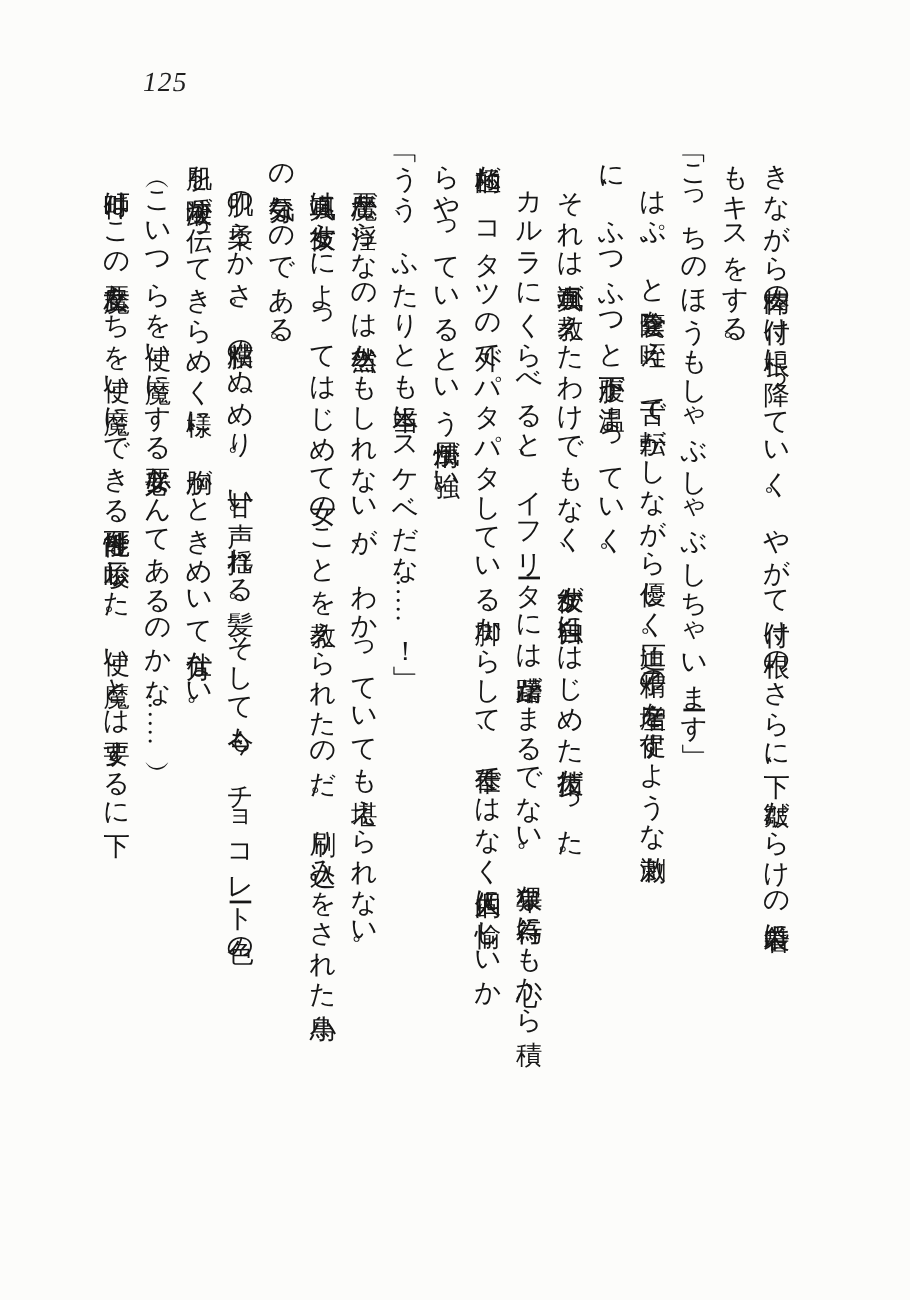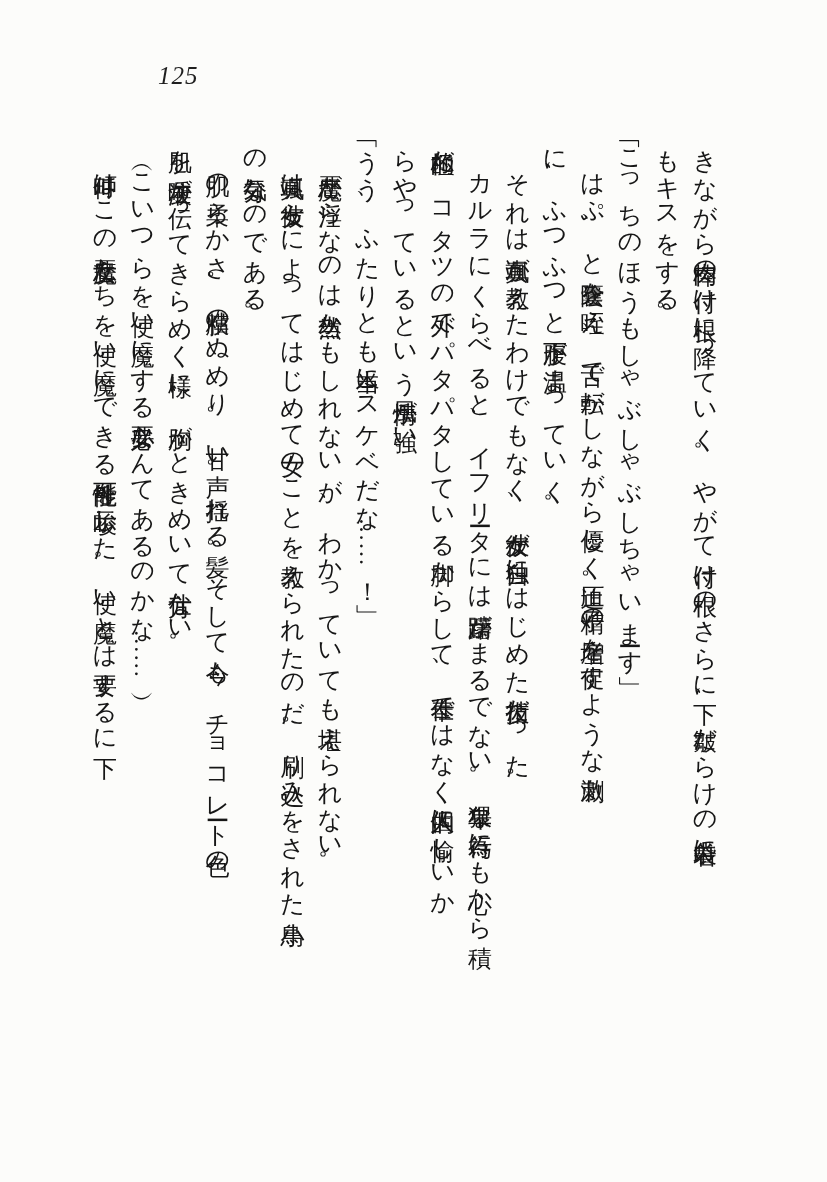--- a/index.html
+++ b/index.html
@@ -20,21 +20,20 @@
     background: #fcfcfa;
   }
   .page-number {
     position: absolute;
     left: 130px;
     top: 62px;
     font-size: 25px;
     font-style: italic;
     letter-spacing: 1px;
     color: #1f1f1f;
-    margin-left: 28px;
   }
   .text-block {
     position: absolute;
     top: 133px;
     right: 104px;
     height: 928px;
     writing-mode: vertical-rl;
     text-orientation: mixed;
     font-size: 24px;
     line-height: 37.5px;

